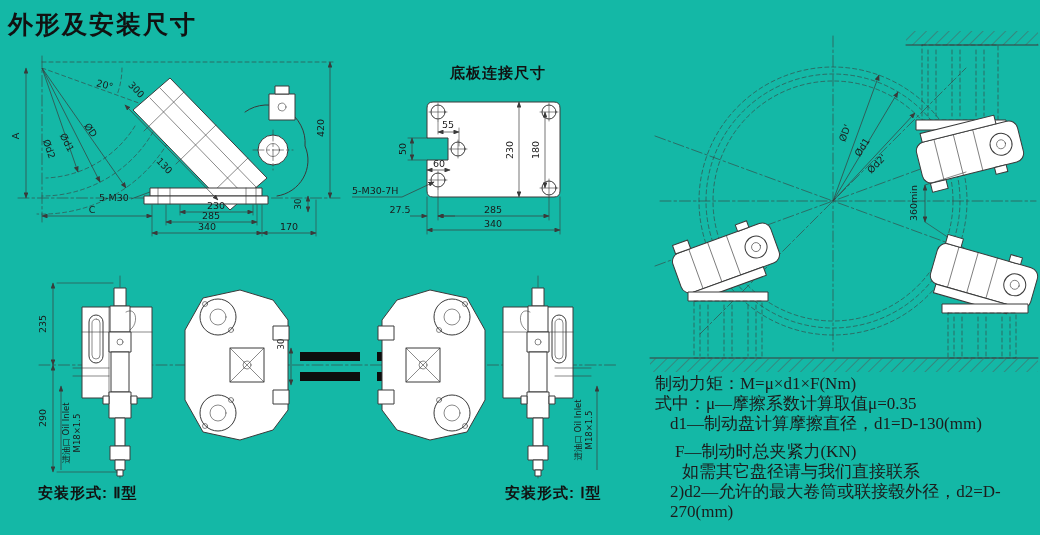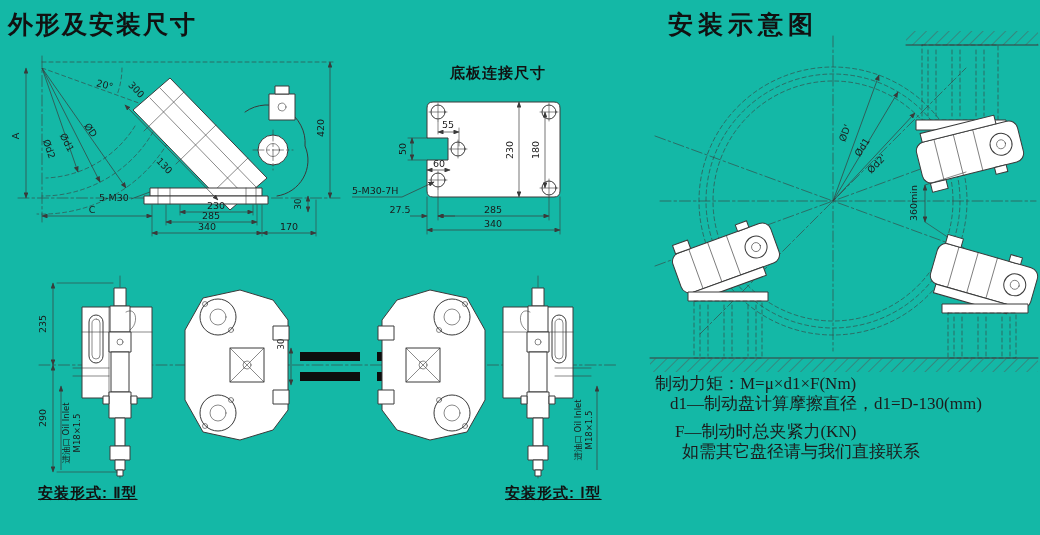--- a/index.html
+++ b/index.html
@@ -1,20 +1,20 @@
 <!DOCTYPE html>
 <html><head>
 <meta charset="utf-8">
 <style>
   html,body{margin:0;padding:0;background:#f2f2f2;}
   .page{position:relative;width:1040px;height:535px;background:#14b8a6;overflow:hidden;
         font-family:"Liberation Sans",sans-serif;}
   .sec-title{position:absolute;font-weight:700;font-size:25px;letter-spacing:2px;color:#111;}
   .sub-title{position:absolute;font-weight:700;font-size:15px;letter-spacing:1px;color:#111;}
-  .caption{position:absolute;font-weight:700;font-size:15px;letter-spacing:1px;color:#111;text-decoration:underline;}
+  .caption{position:absolute;font-weight:700;font-size:15px;letter-spacing:1px;color:#111;}
   .notes{position:absolute;left:655px;top:374px;width:382px;font-family:"Liberation Serif",serif;
          font-size:17px;color:#1c1c1c;line-height:20px;}
   .notes .ind0{padding-left:0;}
   .notes .ind1{padding-left:15px;}
   .notes .ind2{padding-left:20px;margin-top:8px;}
   .notes .ind3{padding-left:27px;}
   svg{position:absolute;overflow:visible;}
   .ln{fill:none;stroke:#3a3a3a;stroke-width:1;stroke-linejoin:round;stroke-linecap:round;}
   .fw{fill:#ffffff;stroke:#3a3a3a;stroke-width:1;stroke-linejoin:round;}
   .thin{stroke-width:.6;}
@@ -25,21 +25,20 @@
   text{font-family:"DejaVu Sans",sans-serif;fill:#1a1a1a;}
   .dl{font-size:9.5px;}
   .dls{font-size:8.5px;}
 </style>
 </head>
 <body>
 
 <div class="page">
 
   <div class="sec-title" style="left:8px;top:8px;">外形及安装尺寸</div>
-  <div class="sec-title" style="left:668px;top:8px;letter-spacing:5px;">安装示意图</div>
   <div class="sub-title" style="left:450px;top:64px;text-align:center;">底板连接尺寸</div>
   <div class="caption" style="left:38px;top:484px;">安装形式: Ⅱ型</div>
   <div class="caption" style="left:462px;top:484px;margin-left:43px;">安装形式: Ⅰ型</div>
 
   <svg style="left:0;top:50px;" width="398" height="212" viewBox="0 0 398 212">
     <defs>
       <marker id="ar2" viewBox="0 0 10 8" markerWidth="9" markerHeight="7" refX="9" refY="4" orient="auto-start-reverse">
           <path d="M0 0L10 4L0 8z" fill="#3a3a3a"></path>
         </marker>
     </defs>
@@ -394,18 +393,20 @@
     </g>
 
     <g>
       <line class="ln" x1="2" y1="332" x2="390" y2="332"></line>
       <rect x="2" y="332" width="388" height="14" fill="url(#hp)" stroke="none"></rect>
     </g>
   </svg>
 
   <div class="notes">
     <div class="ind0">制动力矩：M=μ×d1×F(Nm)</div>
+    <div class="ind0">式中：μ—摩擦系数计算取值μ=0.35</div>
     <div class="ind1">d1—制动盘计算摩擦直径，d1=D-130(mm)</div>
     <div class="ind2">F—制动时总夹紧力(KN)</div>
     <div class="ind3">如需其它盘径请与我们直接联系</div>
+    <div class="ind1">2)d2—允许的最大卷筒或联接毂外径，d2=D-270(mm)</div>
   </div>
 
 </div>
 
 </body></html>

